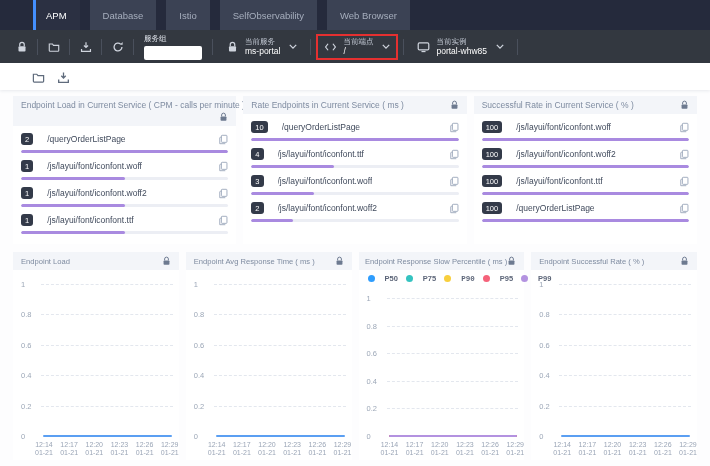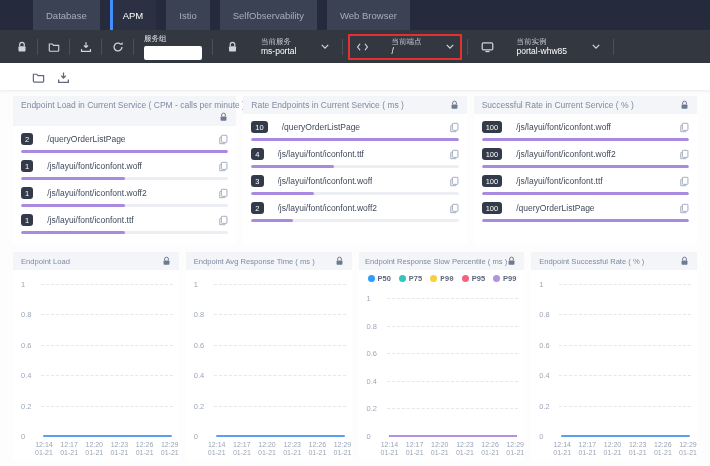--- a/index.html
+++ b/index.html
@@ -16,21 +16,21 @@
   
   .toolbar { height:33px; background:#333840; display:flex; align-items:center; padding:0 8px; color:#cfd4dd; }
   .tool-icons { display:flex; align-items:center; }
   .tool-btn { width:15px; height:15px; display:flex; align-items:center; justify-content:center; margin:0 6px; cursor:pointer; }
   .tool-btn svg { width:12px; height:12px; }
   .sep { width:1px; height:16px; background:#4a505c; margin:0 2px; }
   .service-group { display:flex; flex-direction:column; justify-content:center; margin:0 8px; }
   .sg-label { font-size:7.5px; color:#e3e7ee; margin-bottom:2px; }
   .sg-input { width:58px; height:14px; border:none; border-radius:2px; background:#fff; font-size:8px; padding:0 3px; }
   .selectors { display:flex; align-items:center; }
-  .selector { display:flex; align-items:center; gap:22px; padding:3px 8px; margin:0 3px; cursor:pointer; }
+  .selector { display:flex; align-items:center; gap:6px; padding:3px 8px; margin:0 3px; cursor:pointer; }
   .selector.highlighted { border:2px solid #e53030; padding:1px 6px; }
   .sel-icon { display:flex; align-items:center; } .sel-icon svg { width:13px; height:12px; }
   .sel-text { display:flex; flex-direction:column; line-height:1.25; }
   .sel-label { font-size:7.5px; color:#c3c9d4; }
   .sel-value { font-size:8.5px; color:#fff; }
   .chev { display:flex; align-items:center; margin-left:3px; } .chev svg { width:8px; height:5px; }
 
   
   .nav { height:27px; background:#fff; display:flex; align-items:stretch; padding-left:14px;
     box-shadow:0 1px 3px rgba(40,60,90,.10); position:relative; z-index:2; }
@@ -61,39 +61,39 @@
   .copy-btn { margin-left:auto; color:#9aa6ba; display:flex; cursor:pointer; flex:none; }
   .copy-btn svg { width:9px; height:11px; }
   .bar-track { height:3px; background:#eceef4; border-radius:2px; overflow:hidden; }
   .bar-fill { height:100%; background:#a98ae0; border-radius:2px; }
 
   
   .chart-panel .panel-head { font-size:7.6px; flex-wrap:nowrap;justify-content:flex-end; }
   .chart-body { flex:1; position:relative; }
   .legend { position:absolute; top:4px; left:9px; right:2px; display:flex; gap:8px; align-items:center;
     font-size:7.5px; color:#5c6578; font-weight:bold; }
-  .legend-item { display:flex; align-items:center; gap:3px; }
+  .legend-item { display:flex; align-items:center; gap:10px; }
   .legend-dot { width:7px; height:7px; border-radius:50%; display:inline-block; }
   .plot { position:absolute; left:4px; right:4px; bottom:24px; }
   .grid-row { position:absolute; left:0; right:0; height:0; }
   .tick-label { position:absolute; left:4px; top:0; transform:translateY(-50%); font-size:7.5px; color:#9ca7b7; }
   .grid-dash { position:absolute; left:24px; right:2px; top:0; border-top:1px dashed #e3e7ee; }
   .series-line { position:absolute; left:26px; right:3px; bottom:-1px; height:2px; border-radius:1px; }
   .x-axis { position:absolute; left:22px; right:0; bottom:2px; display:flex; justify-content:space-between; }
   .x-tick { font-size:7px; color:#9aa5b6; line-height:1.25; text-align:center; }
 </style>
 </head>
 <body>
 
 <div class="app">
 
   <div class="header">
     <div class="header-tabs">
+        <div class="htab active">APM</div>
         <div class="htab">Database</div>
-        <div class="htab active">APM</div>
         <div class="htab">Istio</div>
         <div class="htab">SelfObservability</div>
         <div class="htab">Web Browser</div>
       </div>
   </div>
 
   <div class="toolbar">
     <div class="tool-icons">
         <div class="tool-btn">
           <svg viewBox="0 0 14 16">

